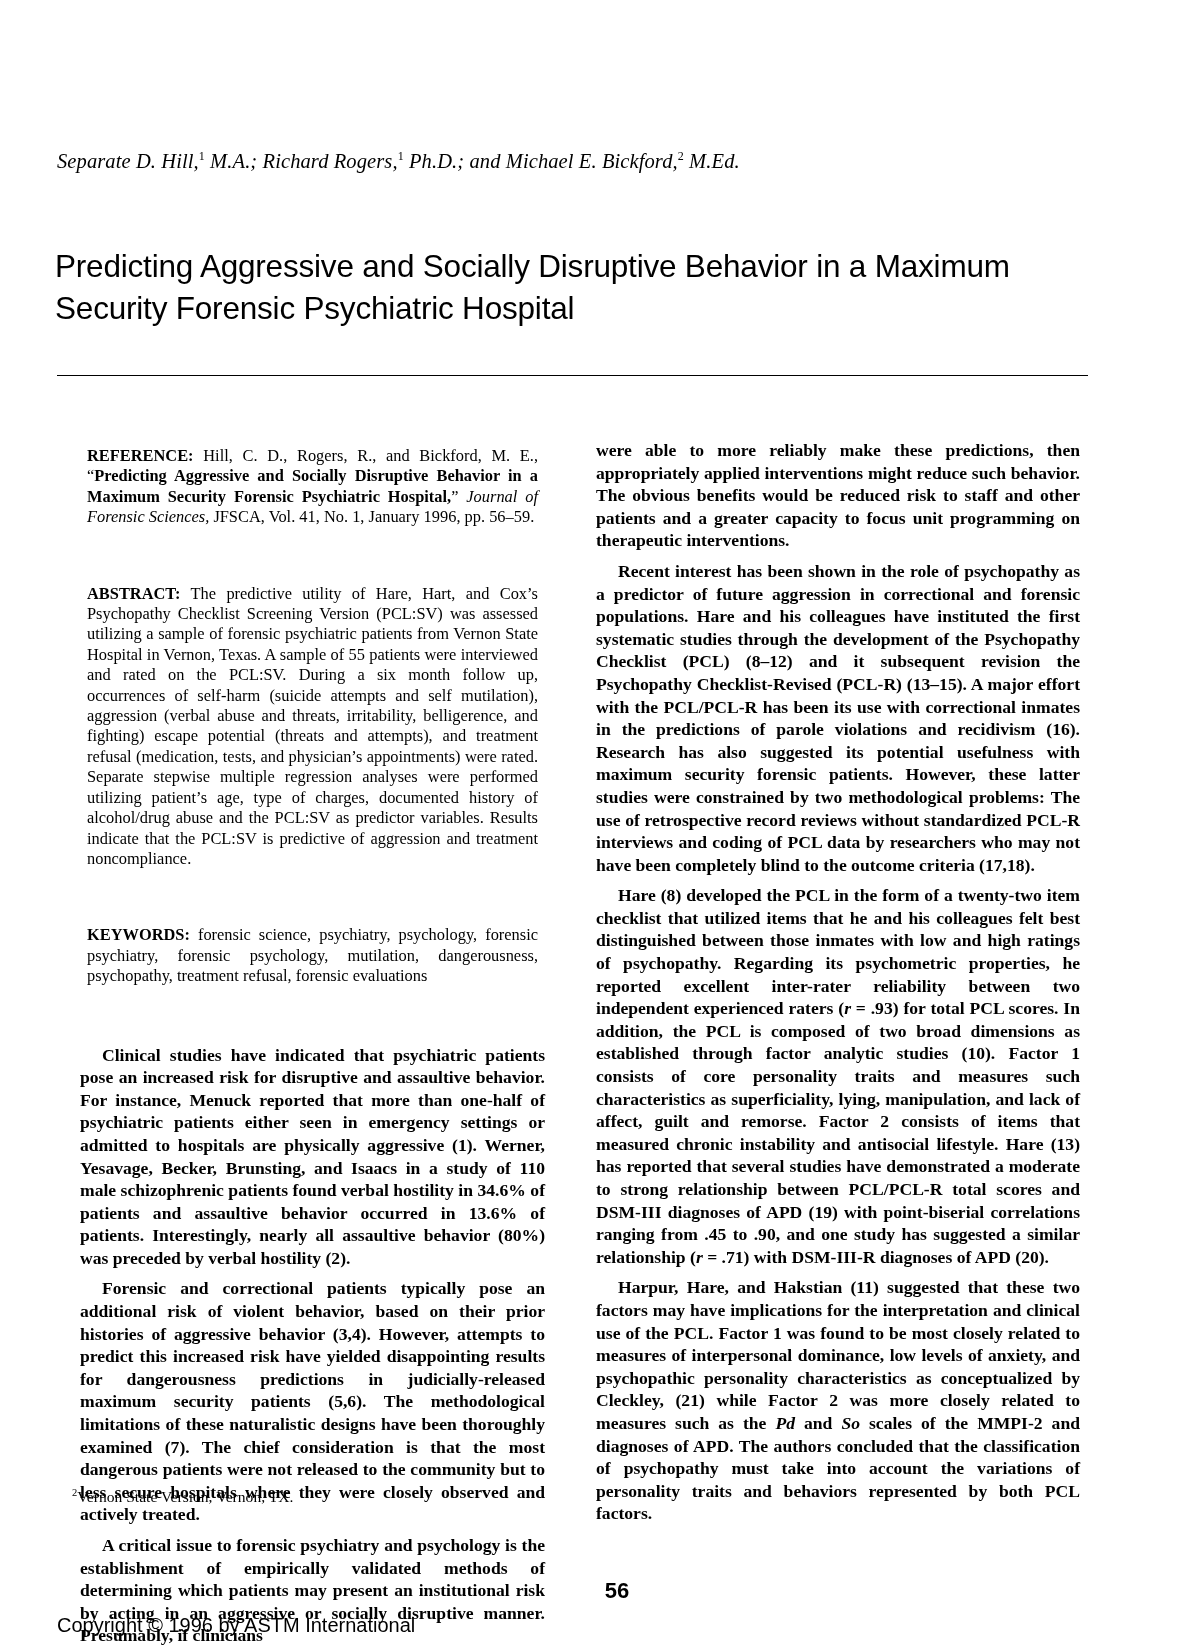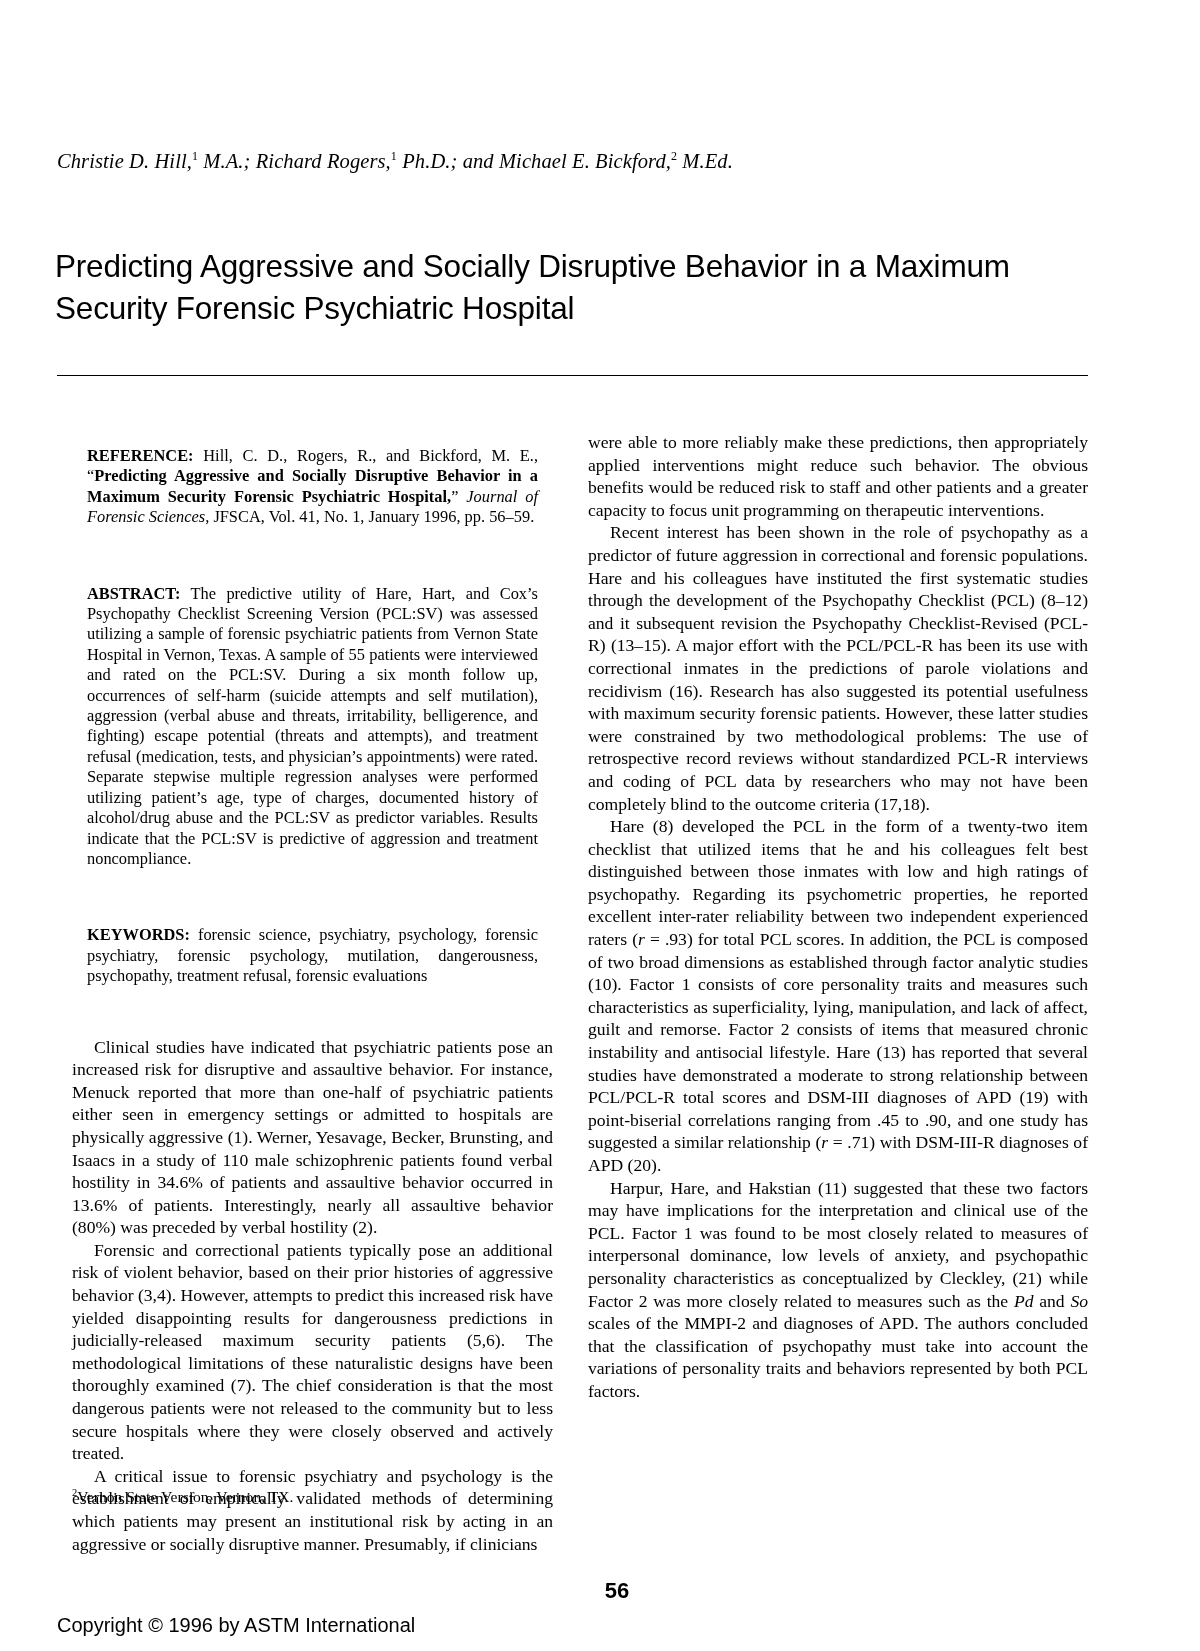--- a/index.html
+++ b/index.html
@@ -66,22 +66,23 @@
     top: 431px;
     width: 481px;
     font-size: 17.6px;
     line-height: 22.6px;
     text-align: justify;
   }
   .col-left  { left: 72px; }
   .col-right { left: 588px; width: 500px; }
 
   p.para {
-    margin: 0;
+    margin: 8px;
     text-indent: 22px;
+    font-weight: bold;
   }
   p.para.noindent { text-indent: 0; }
 
   
   .meta {
     font-size: 16.4px;
     line-height: 20.4px;
     text-align: justify;
     margin: 15px;
   }
@@ -131,21 +132,21 @@
     padding-left: 17px;
   }
   i.it { font-style: italic; }
 </style>
 </head>
 <body>
 
 <div class="page">
 
   <div class="authors">
-    <span>Christie D. Hill,</span><sup>1</sup><span> M.A.; </span><span>Richard Rogers,</span><sup>1</sup><span> Ph.D.; and </span><span>Michael E. Bickford,</span><sup>2</sup><span> M.Ed.</span>
+    <span>Separate D. Hill,</span><sup>1</sup><span> M.A.; </span><span>Richard Rogers,</span><sup>1</sup><span> Ph.D.; and </span><span>Michael E. Bickford,</span><sup>2</sup><span> M.Ed.</span>
   </div>
 
   <h1 class="title">Predicting Aggressive and Socially Disruptive Behavior in a Maximum Security Forensic Psychiatric Hospital</h1>
 
   <div class="rule"></div>
 
   <div class="col col-left">
 
     <div class="meta"><b>REFERENCE:</b><span> Hill, C. D., Rogers, R., and Bickford, M. E., “</span><b>Predicting Aggressive and Socially Disruptive Behavior in a Maximum Security Forensic Psychiatric Hospital,</b><span>” </span><i>Journal of Forensic Sciences,</i><span> JFSCA, Vol. 41, No. 1, January 1996, pp. 56–59.</span></div>
 

